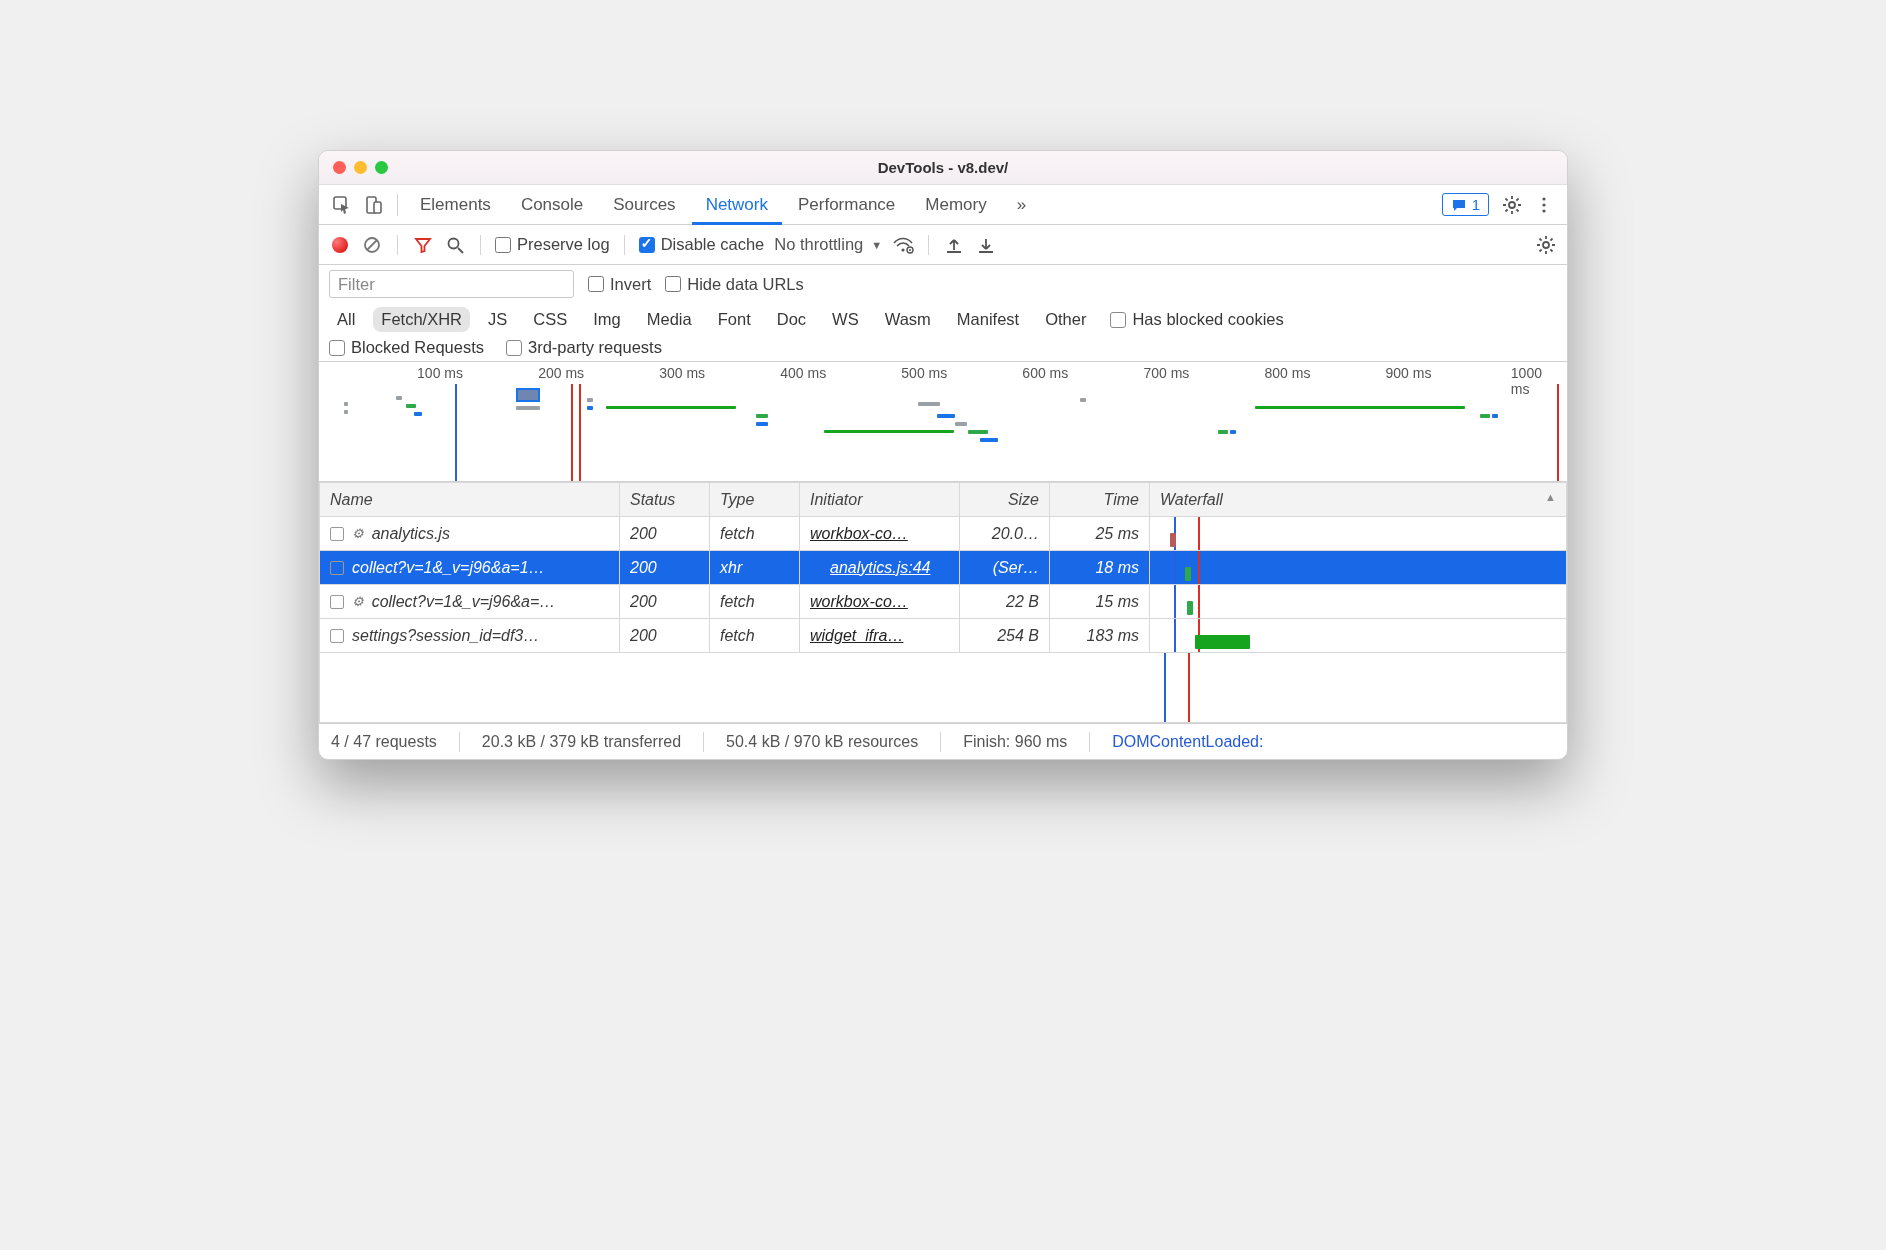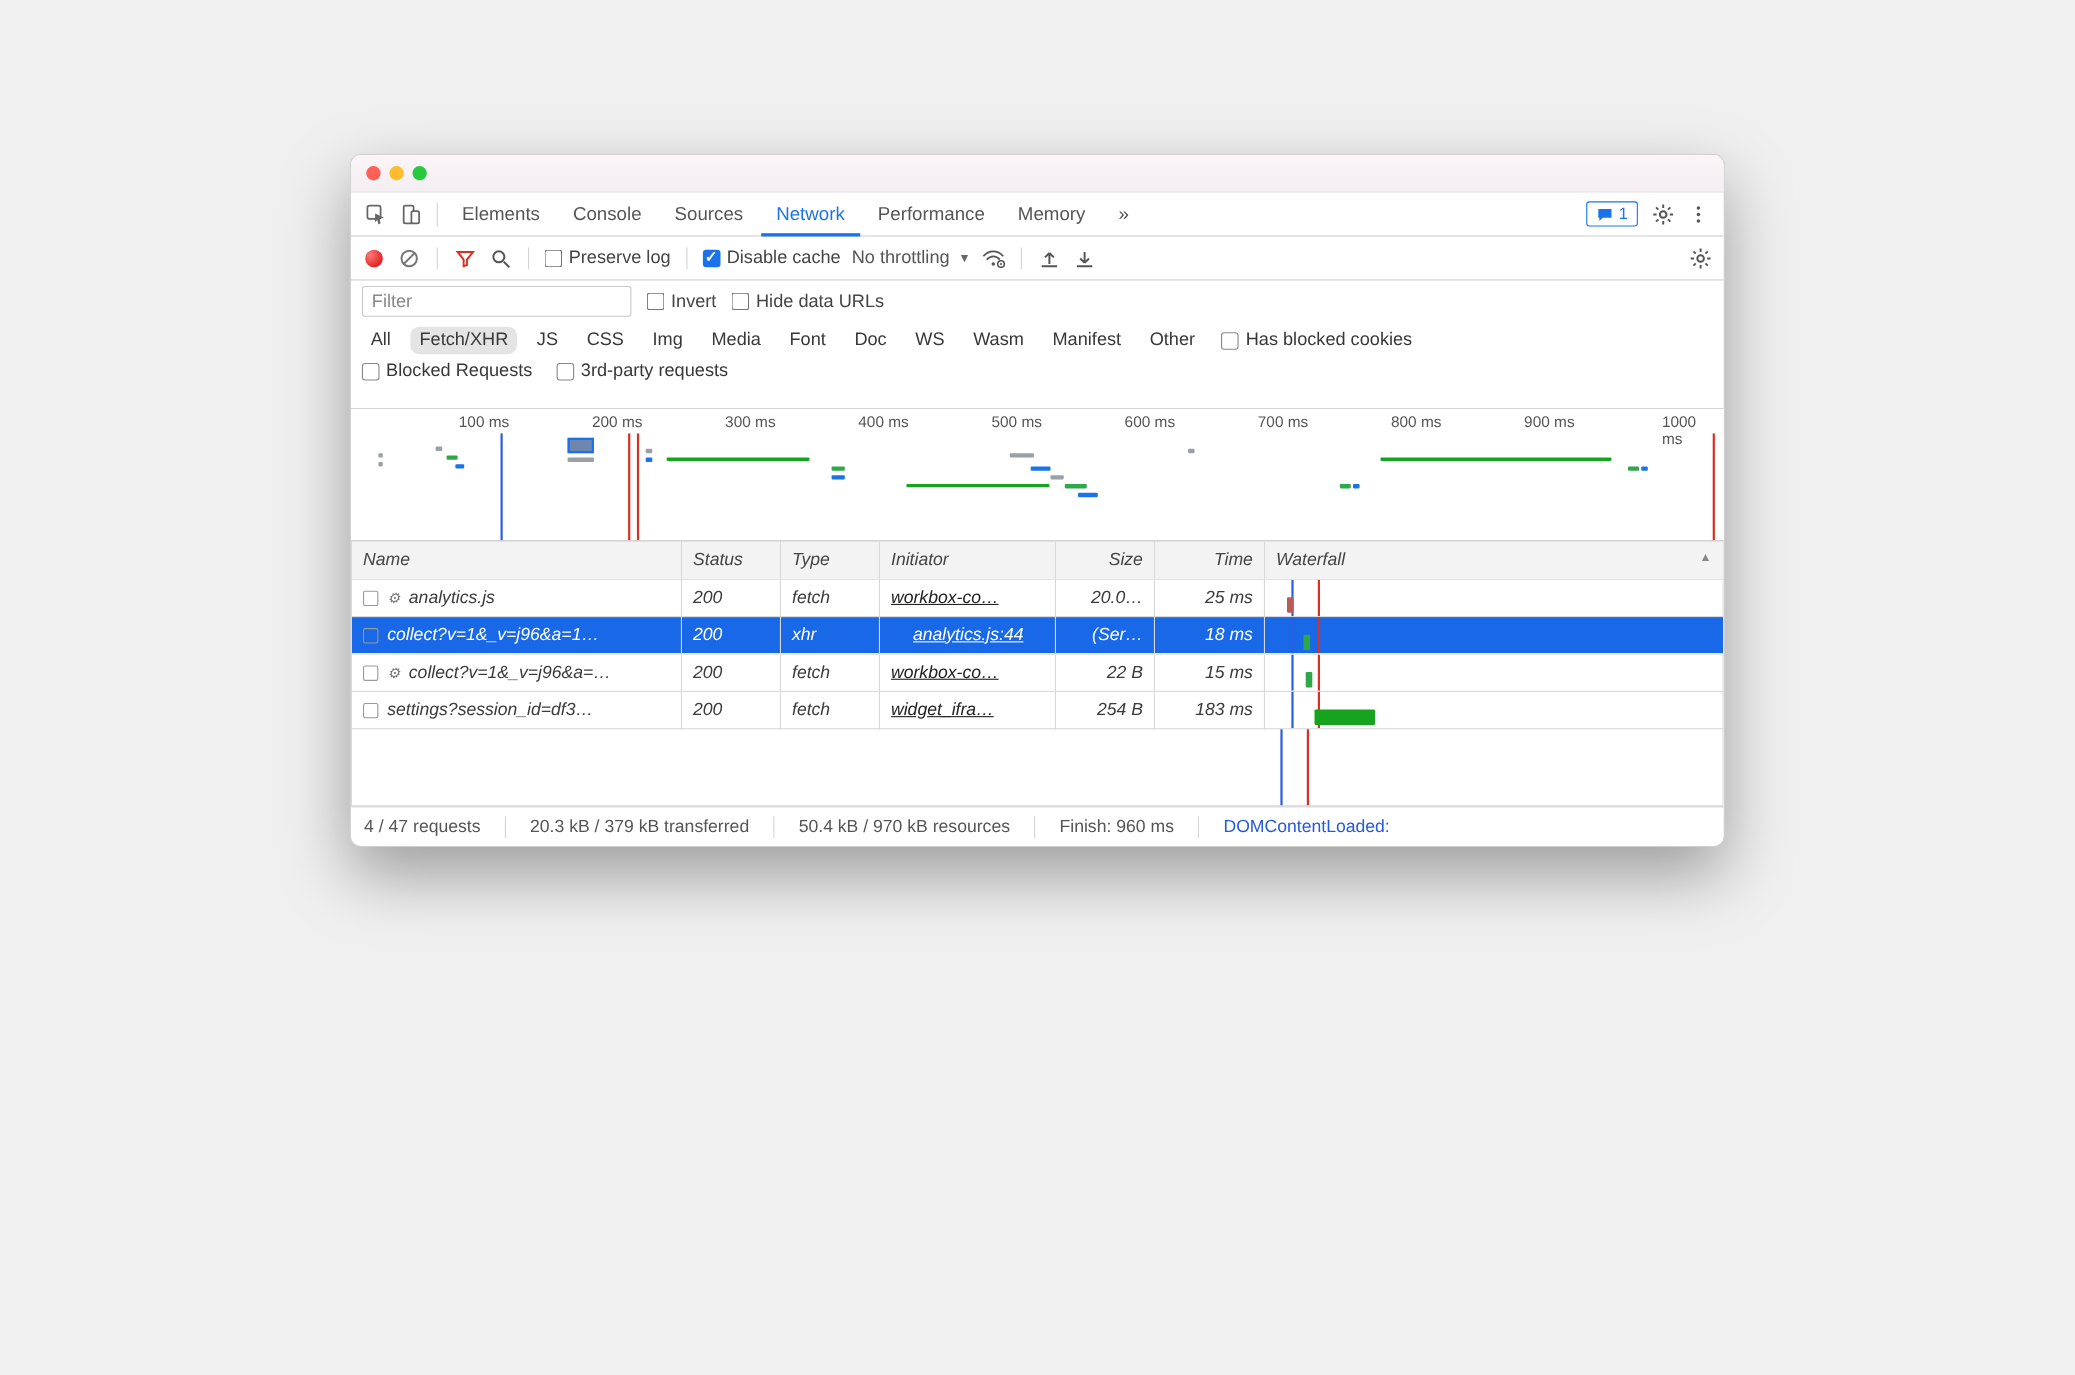--- a/index.html
+++ b/index.html
@@ -88,21 +88,21 @@
   
   .typerow {
     display:flex; flex-wrap:wrap; align-items:center; padding: 4px 10px 2px; gap: 10px;
     font-size:16.5px; color:#383838;text-align:right;
   }
   .typerow .chip { padding:3px 8px; border-radius:8px; cursor:pointer; }
   .typerow .chip.sel { background:#e4e4e4; }
   .typerow .chksm { display:flex; align-items:center; gap:6px; margin-left:6px; }
   .typerow .chksm .box { width:16px; height:16px; border:1.5px solid #888; border-radius:3px; }
   .subrow {
-    display:flex; align-items:center; padding: 4px 10px 24px; gap: 22px;
+    display:flex; align-items:center; padding: 4px 10px 4px; gap: 22px;
     font-size:16.5px; color:#383838; border-bottom:1px solid #d0d0d0;
   }
   .subrow .chksm { display:flex; align-items:center; gap:6px; }
   .subrow .box { width:16px; height:16px; border:1.5px solid #888; border-radius:3px; }
   
   .overview { height: 120px; border-bottom:1px solid #d0d0d0; position:relative; background:#fff; }
   .ov-ticks { height:22px; position:relative; font-size:14px; color:#555; }
   .ov-tick { position:absolute; top:3px; transform:translateX(-50%); }
   .ov-body { position:absolute; top:22px; left:0; right:0; bottom:0; }
   .ov-bar { position:absolute; height:4px; border-radius:1px; }
@@ -139,20 +139,21 @@
 <body>
 
 <div class="window">
 
   <div class="titlebar">
     <div class="traffic">
       <div class="dot red"></div>
       <div class="dot yellow"></div>
       <div class="dot green"></div>
     </div>
+    <div class="title">DevTools - v8.dev/</div>
   </div>
 
   <div class="tabstrip">
     <div class="iconbtn">
       <svg width="20" height="20" viewBox="0 0 20 20">
           <rect x="2" y="2" width="12" height="12" rx="2" fill="none" stroke="#666" stroke-width="1.6"></rect>
           <path d="M9 9 L17 13 L13 14 L14 18 L12 19 L11 15 L9 17 Z" fill="#666"></path>
         </svg>
     </div>
     <div class="iconbtn">

